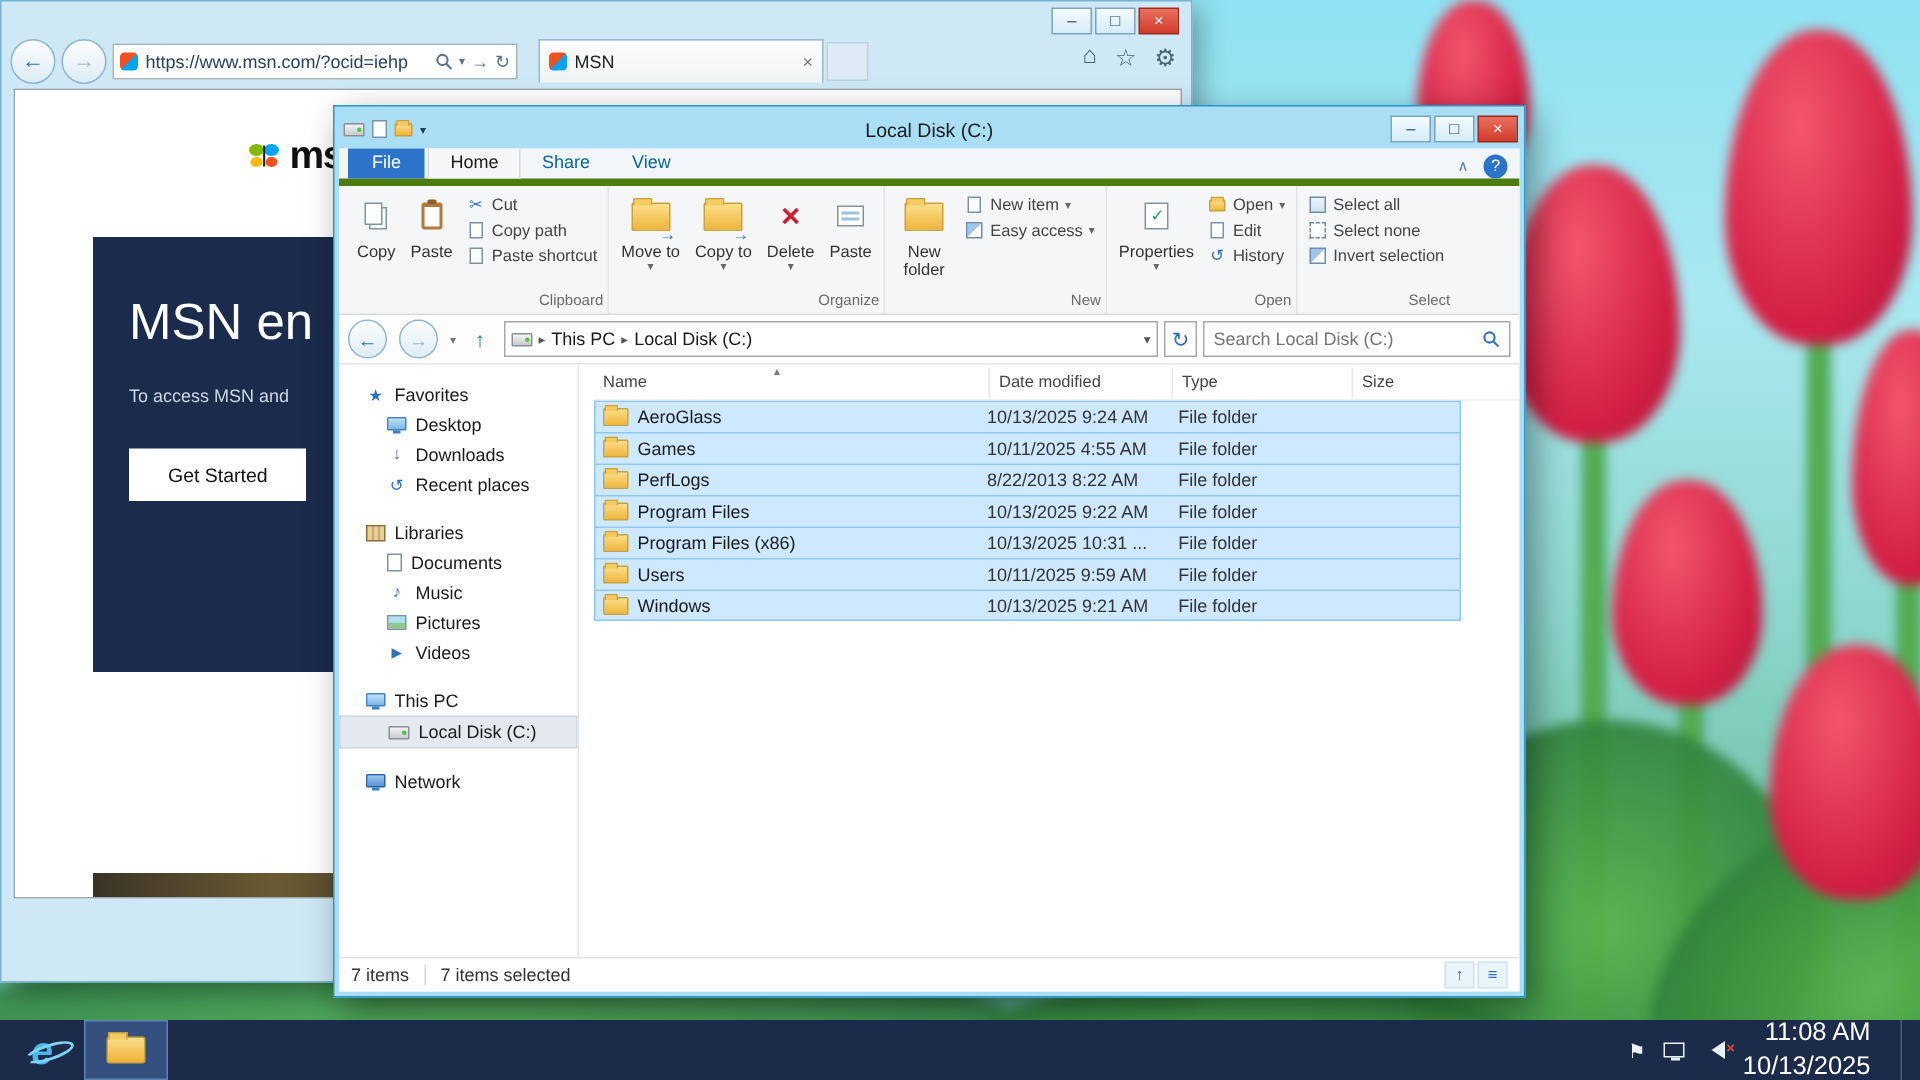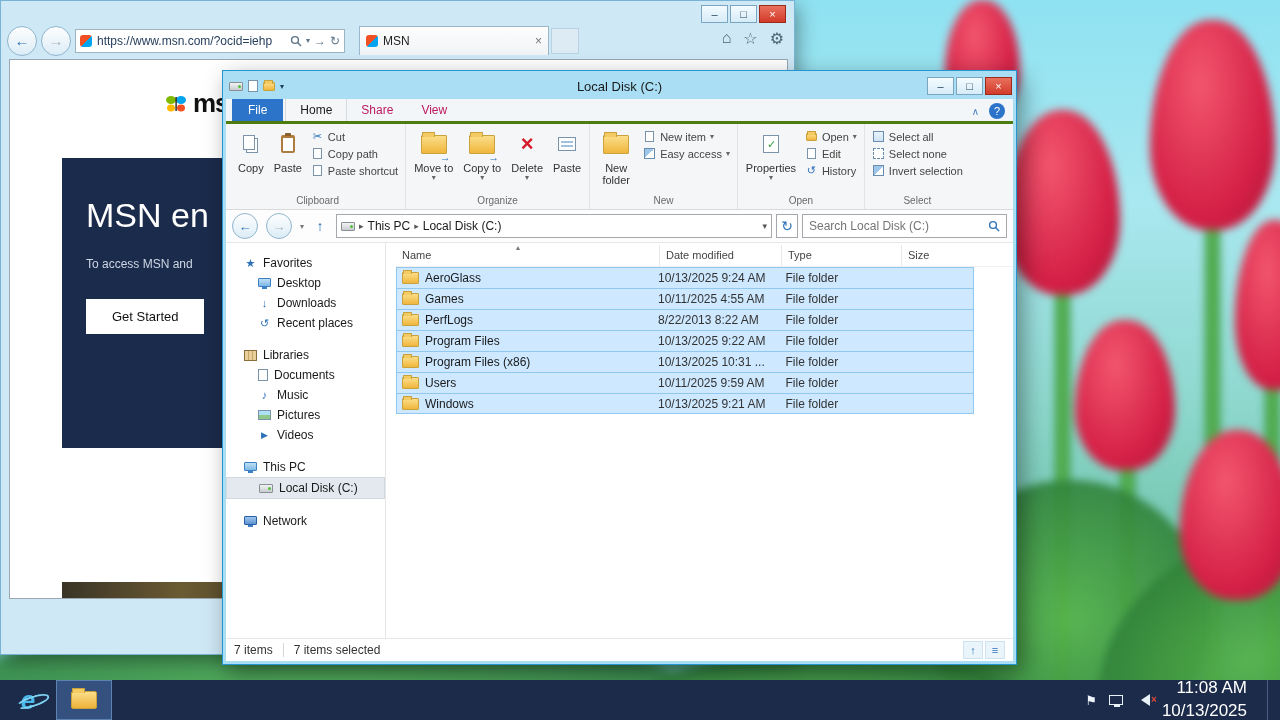--- a/index.html
+++ b/index.html
@@ -52,33 +52,33 @@
   .ex-window { position:absolute; left:222px; top:70px; width:795px; height:595px; z-index:30;
     background:#a9def5; border:1px solid #2596cf; box-shadow:6px 8px 22px rgba(0,0,0,.4);
     display:flex; flex-direction:column; }
   .ex-titlebar { height:28px; display:flex; align-items:center; padding:2px 4px 0 6px; position:relative; }
   .qat { display:flex; align-items:center; gap:5px; font-size:10px; color:#1c3c55; }
   .ex-title { position:absolute; left:0; right:0; text-align:center; font-size:13px; color:#1a1a1a; pointer-events:none; }
   .ex-ctrls { margin-left:auto; display:flex; z-index:2; }
   .ex-body { flex:1; margin:0 3px 3px 3px; background:#fff; display:flex; flex-direction:column; overflow:hidden; }
 
   
-  .rtabs { height:25px; background:#f2f6f9; display:flex; align-items:flex-end; padding-left:6px; position:relative; border-bottom:3px solid #4d7c0f; }
-  .rtab { font-size:12px; padding:4px 14px; color:#be185d; }
+  .rtabs { height:25px; background:#f2f6f9; display:flex; align-items:flex-end; padding-left:6px; position:relative; border-bottom:5px solid #4d7c0f; }
+  .rtab { font-size:12px; padding:4px 14px; color:#0369a1; }
   .rtab.file { background:#2b74c9; color:#fff; margin-right:2px; padding:4px 16px; }
   .rtab.active { background:#f5f6f7; border:1px solid #d8dadc; border-bottom:none; color:#1a1a1a; }
   .rtabs-right { position:absolute; right:8px; top:4px; display:flex; gap:10px; align-items:center; }
   .helpdot { width:16px; height:16px; border-radius:50%; background:#2b74c9; color:#fff; font-size:11px; line-height:16px; text-align:center; }
   .chev { color:#4d80c0; font-size:10px; }
 
   
   .ribbon { height:86px; background:#f5f6f7; display:flex; border-bottom:1px solid #d8d9da; padding-left:4px; }
   .rgroup { display:flex; flex-direction:column; border-right:1px solid #e2e3e4; padding:2px 3px 0 3px; }
   .rbtns { flex:1; display:flex; align-items:flex-start; }
-  .rgname { font-size:10px; color:#6a6a6a; text-align:center; padding:2px 0 3px; }
+  .rgname { font-size:10px; color:#6a6a6a; text-align:right; padding:2px 0 3px; }
   .rbig { display:flex; flex-direction:column; align-items:center; font-size:11px; color:#333; padding:3px 5px; max-width:60px; text-align:center; line-height:1.1; }
   .rbig .ric { height:30px; display:flex; align-items:center; justify-content:center; margin-bottom:3px; }
   .rsmallcol { display:flex; flex-direction:column; padding-top:2px; }
   .rsmall { display:flex; align-items:center; gap:4px; font-size:11px; color:#444; padding:2px 4px; white-space:nowrap; }
   .mcaret { font-size:8px; color:#666; }
 
   
   .ficon { width:17px; height:12px; background:linear-gradient(#fbde8a,#f0b63c); border:1px solid #caa23c; border-radius:1px; position:relative; flex:0 0 auto; }
   .ficon:before { content:""; position:absolute; left:0; top:-3px; width:7px; height:3px; background:#f3cb62; border:1px solid #caa23c; border-bottom:none; border-radius:1px 1px 0 0; }
   .ficon.big { width:26px; height:19px; }

